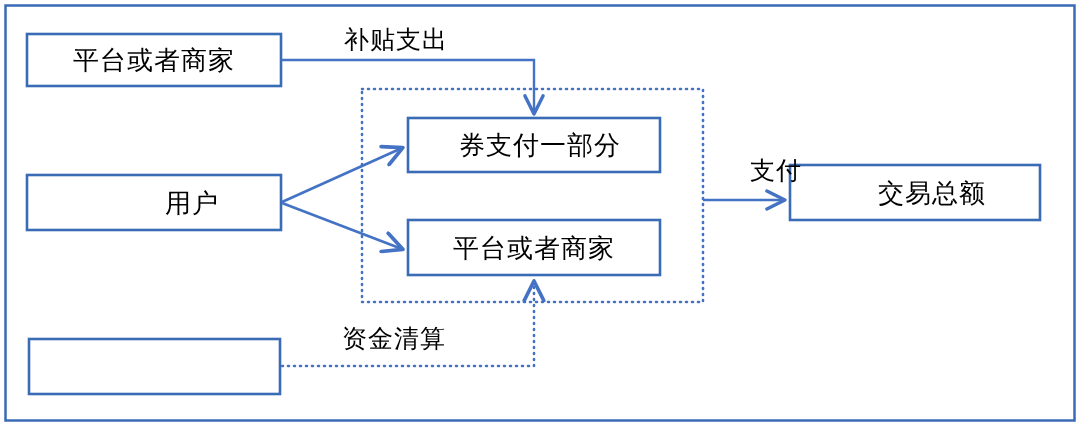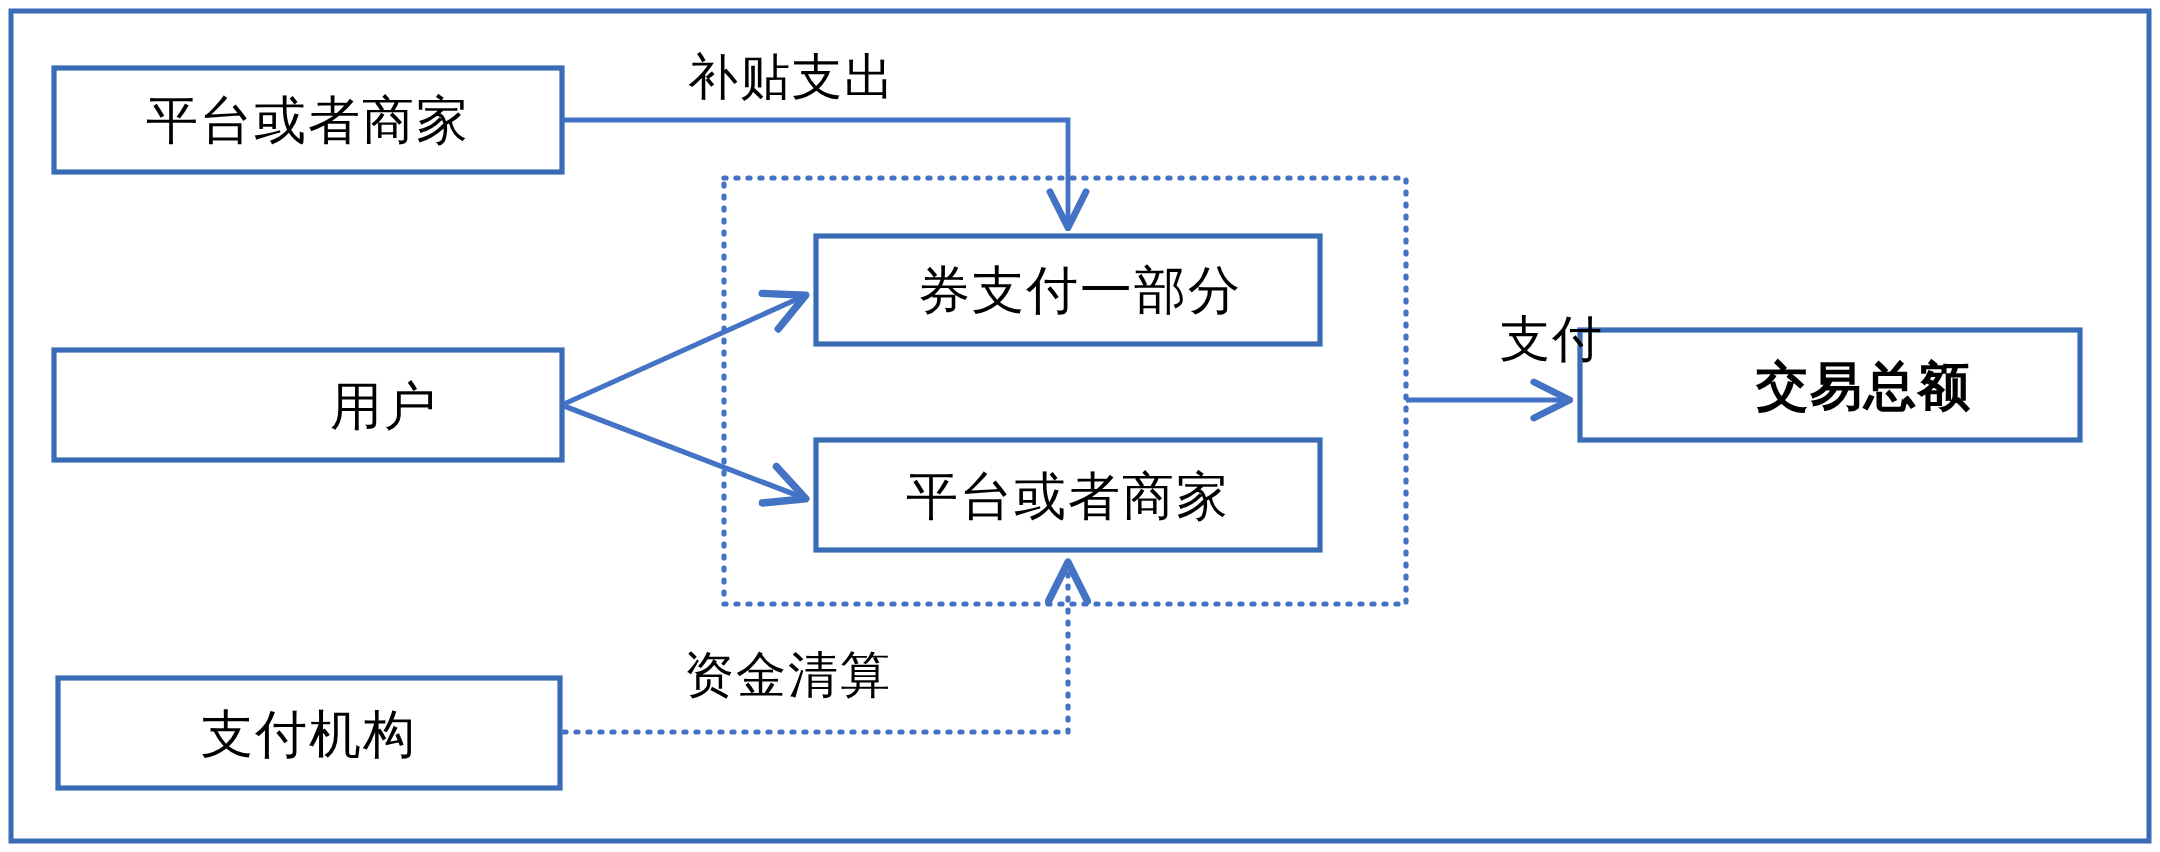--- a/index.html
+++ b/index.html
@@ -85,27 +85,26 @@
 
     <path d="M 703 200 L 784 200" fill="none" stroke="#4472C4" stroke-width="2.4" marker-end="url(#arrow-solid)"></path>
 
     <path d="M 282 366 L 534 366 L 534 282" fill="none" stroke="#4472C4" stroke-width="2.6" stroke-dasharray="1 5" stroke-linecap="round" marker-end="url(#arrow-dotted)"></path>
   </svg>
 
   <div class="node-label" style="left:27px; top:34px; width:254px; height:52px;">平台或者商家</div>
 
   <div class="node-label" style="left:27px; top:175px; width:254px; height:55px;margin-left:38px;">用户</div>
 
-  <div class="node-label" style="left:29px; top:339px; width:251px; height:55px;">支付机构</div>
 
   <div class="node-label" style="left:414px; top:118px; width:252px; height:54px;">券支付一部分</div>
 
   <div class="node-label" style="left:408px; top:220px; width:252px; height:55px;">平台或者商家</div>
 
-  <div class="node-label" style="left:790px; top:165px; width:284px; height:55px;font-weight:bold;">交易总额</div>
+  <div class="node-label" style="left:790px; top:165px; width:284px; height:55px;">交易总额</div>
 
   <div class="edge-label" style="left:344px; top:27px;">补贴支出</div>
 
   <div class="edge-label" style="left:750px; top:158px;">支付</div>
 
   <div class="edge-label" style="left:332px; top:326px;margin-left:10px;">资金清算</div>
 
 </div>
 
 </body></html>

